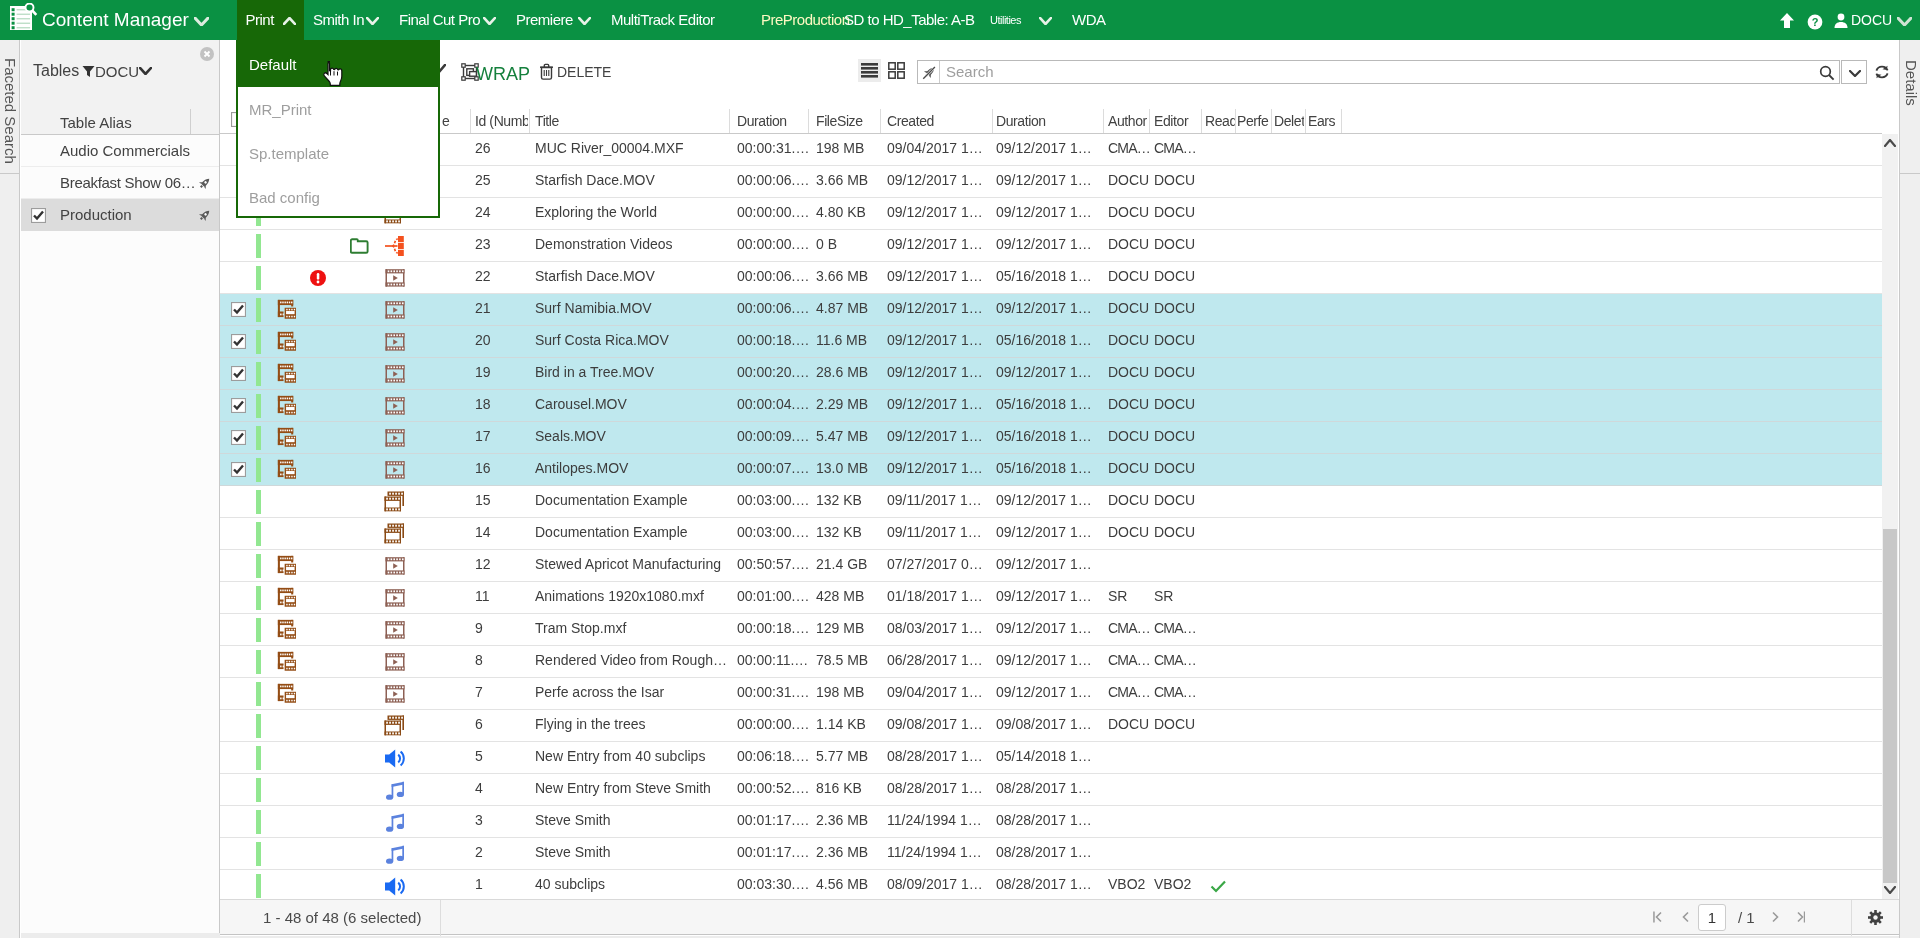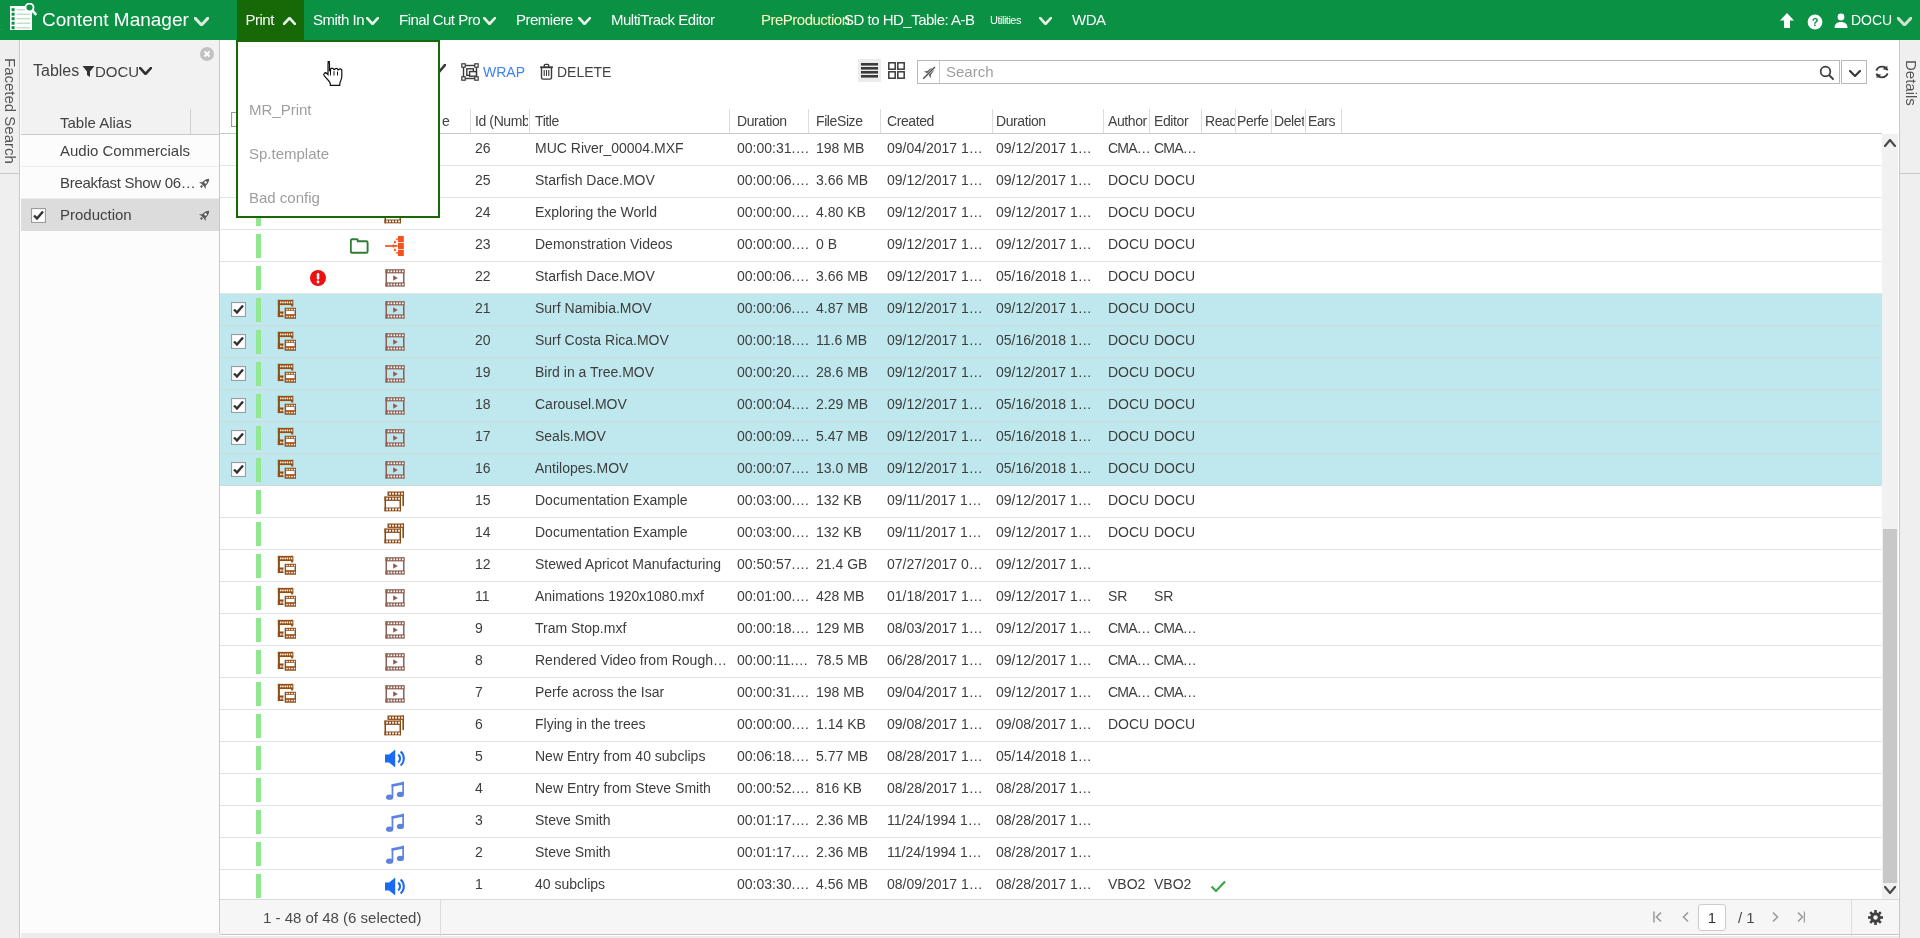--- a/index.html
+++ b/index.html
@@ -177,21 +177,21 @@
         </g>
         <rect x="8.6" y="8.6" width="6.8" height="4.6" fill="#fff" stroke="#3a3a3a" stroke-width="1.4"></rect>
         <g fill="#fff" stroke="#3a3a3a" stroke-width="1.2">
           <rect x="0.8" y="0.8" width="3.4" height="3.4"></rect>
           <rect x="13.8" y="0.8" width="3.4" height="3.4"></rect>
           <rect x="0.8" y="13.8" width="3.4" height="3.4"></rect>
           <rect x="13.8" y="13.8" width="3.4" height="3.4"></rect>
         </g>
       </svg>
     </div>
-  <span class="abs" style="left:263px;top:24px;font-size:14px;color:#3b82f6">WRAP</span>
+  <span class="abs" style="left:256px;top:24px;font-size:18px;color:#15803d">WRAP</span>
   <div class="abs" style="left:319px;top:23px">
       <svg width="15" height="17" viewBox="0 0 15 17" style="">
         <g fill="none" stroke="#3a3a3a" stroke-width="1.4">
           <path d="M2.5 4.5 h10 v10 a1.6 1.6 0 0 1 -1.6 1.6 h-6.8 a1.6 1.6 0 0 1 -1.6 -1.6 Z"></path>
           <path d="M1 4.2 h13" stroke-width="1.5"></path>
           <path d="M5.3 4 v-1.6 a1 1 0 0 1 1 -1 h2.4 a1 1 0 0 1 1 1 V4"></path>
           <path d="M5.2 7 v6 M7.5 7 v6 M9.8 7 v6" stroke-width="1.1"></path>
         </g>
       </svg>
     </div>
@@ -1599,20 +1599,23 @@
     </div>
 </div>
 <div class="abs" style="left:220px;top:936px;width:1679px;height:2px;background:#ececec"></div>
 
 <div class="abs" style="left:1899px;top:40px;width:21px;height:898px;background:#efefef;border-left:1px solid #c9c9c9">
   <div class="abs" style="left:0;top:0;width:21px;height:134px;border-bottom:1px solid #c9c9c9"></div>
   <span class="vtext abs" style="left:3px;top:20px;font-size:15px;color:#555">Details</span>
 </div>
 
 <div class="abs" style="left:236px;top:40px;width:204px;height:178px;background:#fff;border:2px solid #176807">
+  <div class="abs" style="left:0;top:0;width:200px;height:45px;background:#176807">
+    <span class="abs" style="left:11px;top:0;line-height:45px;font-size:15px;color:#fff">Default</span>
+  </div>
   <span class="abs" style="left:11px;top:46px;line-height:44px;font-size:15px;color:#9e9e9e">MR_Print</span>
   <span class="abs" style="left:11px;top:90px;line-height:44px;font-size:15px;color:#9e9e9e">Sp.template</span>
   <span class="abs" style="left:11px;top:134px;line-height:44px;font-size:15px;color:#9e9e9e">Bad config</span>
   <div class="abs" style="left:82px;top:17px">
       <svg width="24" height="30" viewBox="0 0 24 30" style="">
         <g fill="#fff" stroke="#111" stroke-width="1.2">
           <path d="M7.5 2.5 c1.2 0 2 .9 2 2.2 v7 l1 .15 v-1.2 c0 -.9 .7 -1.5 1.6 -1.5 c.8 0 1.4 .5 1.6 1.2 l.9 .15 c.2 -.7 .8 -1.1 1.6 -1.1 c.8 0 1.4 .5 1.6 1.3 l.8 .2 c.2 -.6 .8 -1 1.5 -1 c1 0 1.7 .8 1.7 2 v5.4 c0 1.6 -.4 2.9 -1 4.1 c-.6 1.2 -1 2.3 -1 3.4 v1.5 h-9.5 v-1.3 c0 -1 -.5 -2 -1.4 -3 l-4.6 -5.2 c-.7 -.8 -.7 -1.8 0 -2.5 c.7 -.7 1.8 -.6 2.6 .2 l1.1 1.1 v-10.9 c0 -1.3 .8 -2.2 2 -2.2 z"></path>
           <path d="M10.5 12 v4.5 M14 12.2 v4.3 M17.5 12.6 v3.9" fill="none" stroke-width="1"></path>
         </g>
       </svg>

